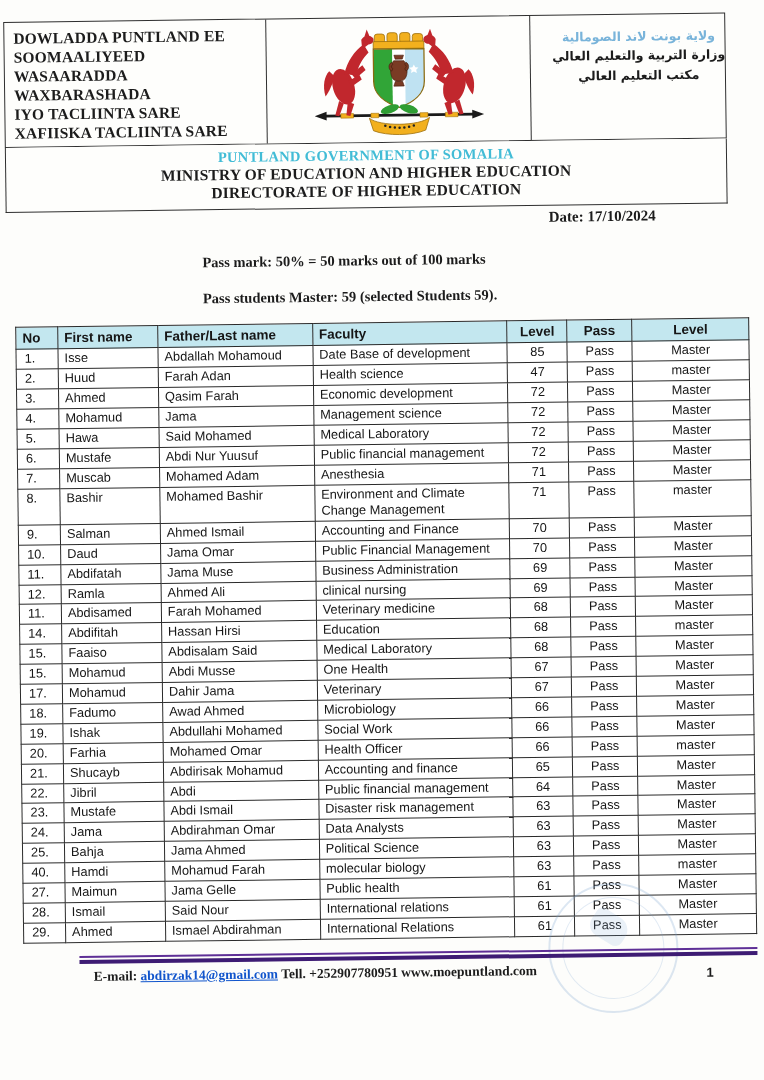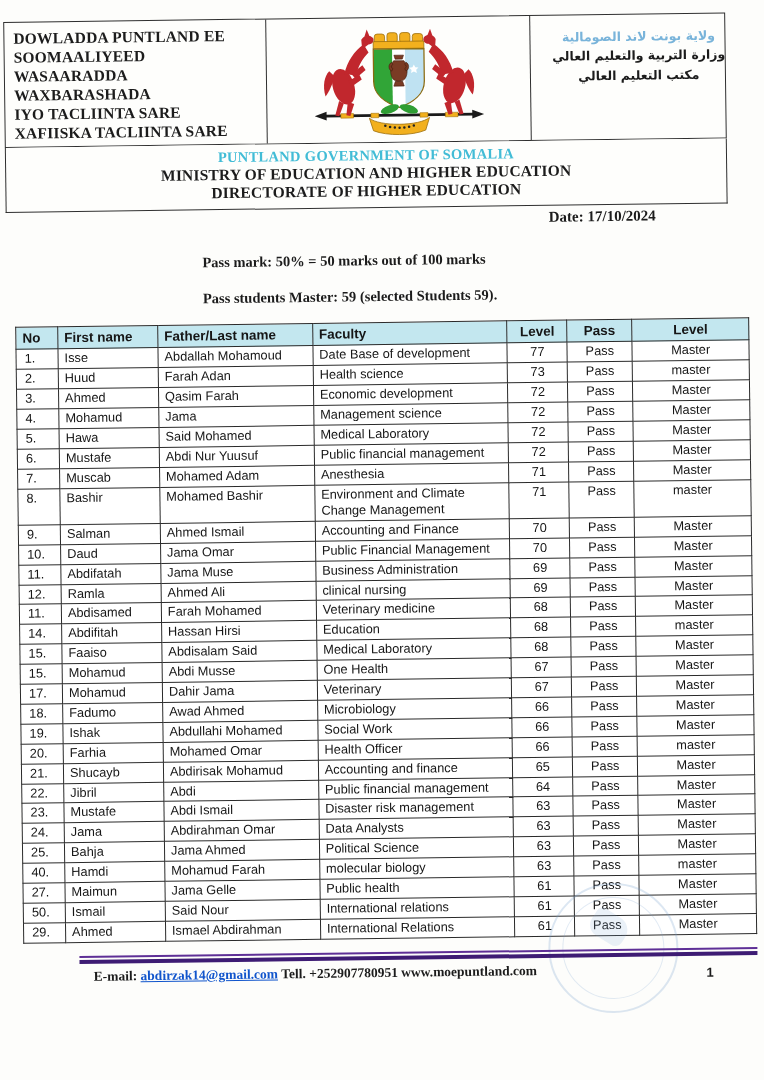--- a/index.html
+++ b/index.html
@@ -219,31 +219,31 @@
           <th class="c">Pass</th>
           <th class="c">Level</th>
         </tr>
       </thead>
       <tbody id="rows-body">
   <tr>
     <td class="no">1.</td>
     <td>Isse</td>
     <td>Abdallah Mohamoud</td>
     <td>Date Base of development</td>
-    <td class="c">77</td>
+    <td class="c">85</td>
     <td class="c">Pass</td>
     <td class="c">Master</td>
   </tr>
 
   <tr>
     <td class="no">2.</td>
     <td>Huud</td>
     <td>Farah Adan</td>
     <td>Health science</td>
-    <td class="c">73</td>
+    <td class="c">47</td>
     <td class="c">Pass</td>
     <td class="c">master</td>
   </tr>
 
   <tr>
     <td class="no">3.</td>
     <td>Ahmed</td>
     <td>Qasim Farah</td>
     <td>Economic development</td>
     <td class="c">72</td>
@@ -485,21 +485,21 @@
     <td class="no">27.</td>
     <td>Maimun</td>
     <td>Jama Gelle</td>
     <td>Public health</td>
     <td class="c">61</td>
     <td class="c">Pass</td>
     <td class="c">Master</td>
   </tr>
 
   <tr>
-    <td class="no">50.</td>
+    <td class="no">28.</td>
     <td>Ismail</td>
     <td>Said Nour</td>
     <td>International relations</td>
     <td class="c">61</td>
     <td class="c">Pass</td>
     <td class="c">Master</td>
   </tr>
 
   <tr>
     <td class="no">29.</td>

